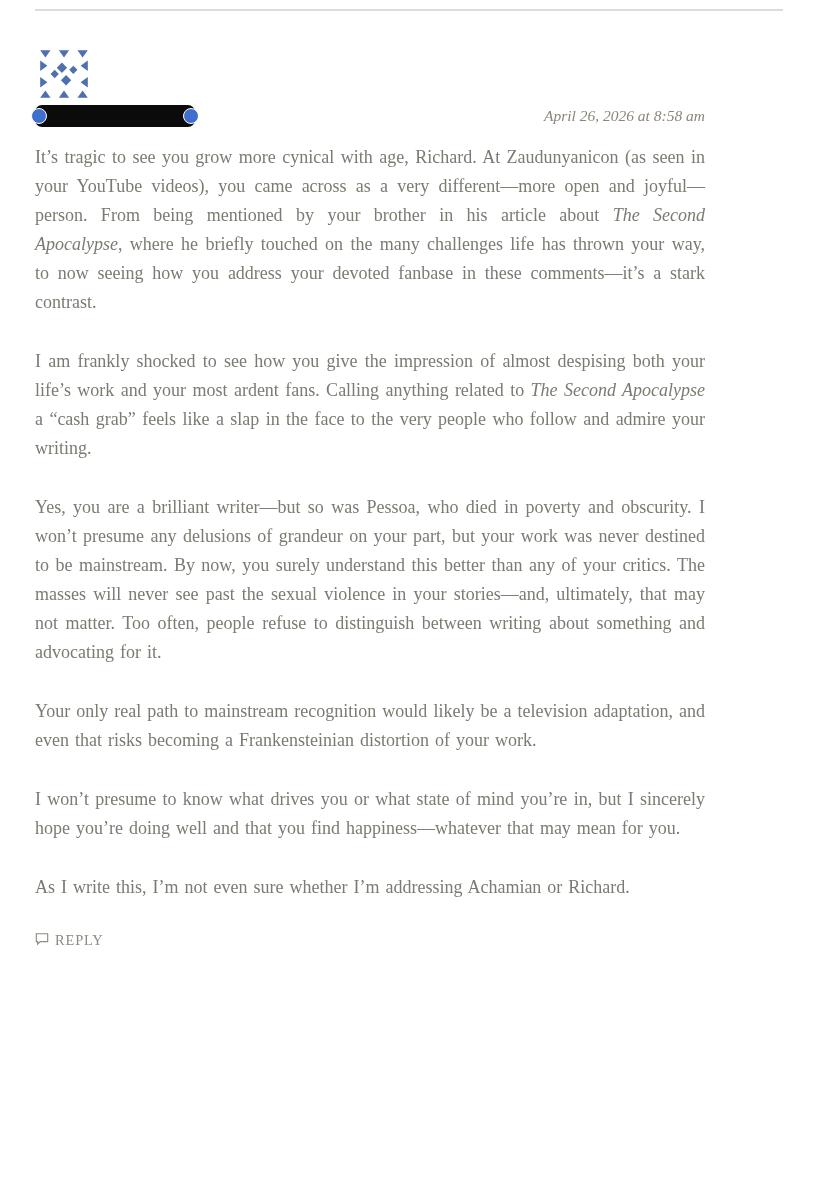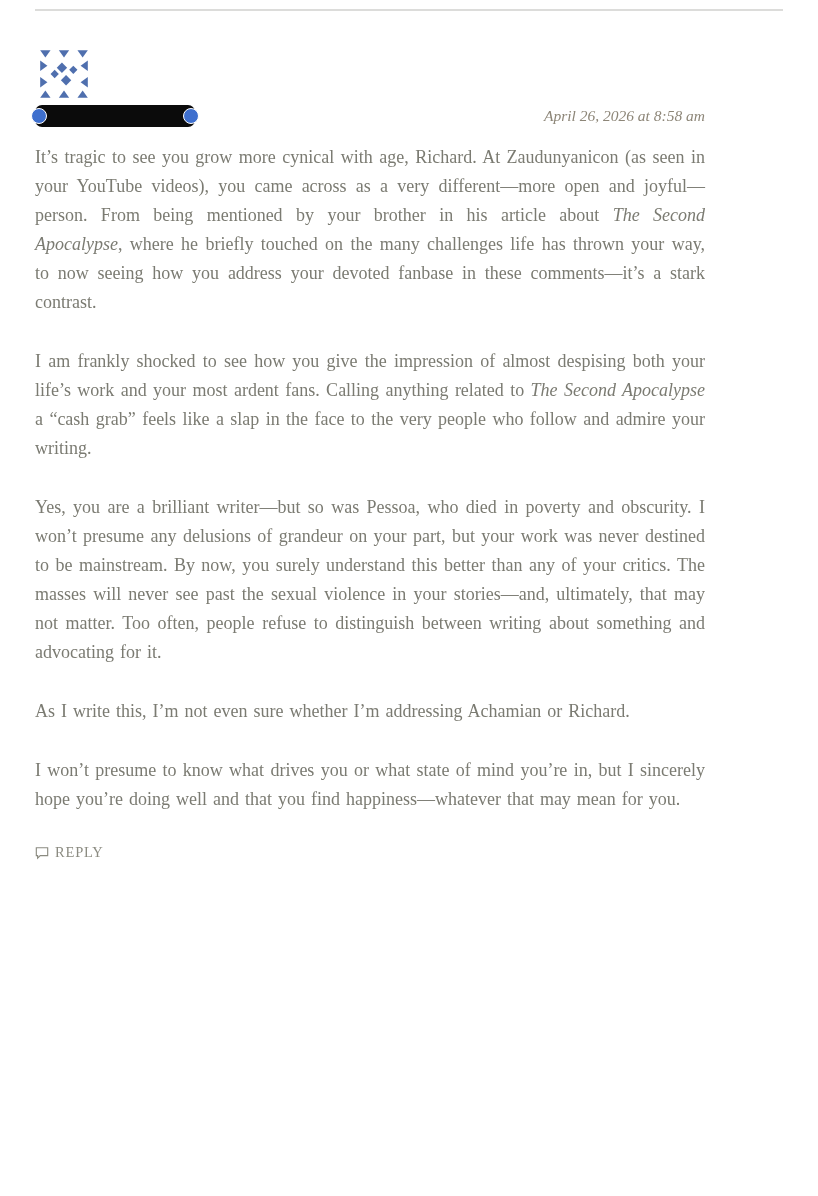--- a/index.html
+++ b/index.html
@@ -88,21 +88,20 @@
     color: #7b7b72;
   }
   .comment-body p:last-child {
     margin-bottom: 26px;
   }
   .comment-body em {
     font-style: italic;
   }
   .reply-row {
     display: inline-flex;
-    align-items: center;
     gap: 6px;
     margin: 4px 0 30px 0;
     cursor: pointer;
     text-decoration: none;
   }
   .reply-label {
     font-size: 14.5px;
     letter-spacing: 0.8px;
     color: #8b8b81;
   }
@@ -154,22 +153,23 @@
         <span class="handle handle-right"></span>
       </div>
       <div class="comment-date">April 26, 2026 at 8:58 am</div>
     </div>
 
 
     <div class="comment-body">
         <p><span>It’s tragic to see you grow more cynical with age, Richard. At Zaudunyanicon (as seen in your YouTube videos), you came across as a very different—more open and joyful—person. From being mentioned by your brother in his article about </span><em>The Second Apocalypse</em><span>, where he briefly touched on the many challenges life has thrown your way, to now seeing how you address your devoted fanbase in these comments—it’s a stark contrast.</span></p>
         <p><span>I am frankly shocked to see how you give the impression of almost despising both your life’s work and your most ardent fans. Calling anything related to </span><em>The Second Apocalypse</em><span> a “cash grab” feels like a slap in the face to the very people who follow and admire your writing.</span></p>
         <p><span>Yes, you are a brilliant writer—but so was Pessoa, who died in poverty and obscurity. I won’t presume any delusions of grandeur on your part, but your work was never destined to be mainstream. By now, you surely understand this better than any of your critics. The masses will never see past the sexual violence in your stories—and, ultimately, that may not matter. Too often, people refuse to distinguish between writing about something and advocating for it.</span></p>
+        <p><span>Your only real path to mainstream recognition would likely be a television adaptation, and even that risks becoming a Frankensteinian distortion of your work.</span></p>
+        <p><span>I won’t presume to know what drives you or what state of mind you’re in, but I sincerely hope you’re doing well and that you find happiness—whatever that may mean for you.</span></p>
         <p><span>As I write this, I’m not even sure whether I’m addressing Achamian or Richard.</span></p>
-        <p><span>I won’t presume to know what drives you or what state of mind you’re in, but I sincerely hope you’re doing well and that you find happiness—whatever that may mean for you.</span></p>
       </div>
 
     <a class="reply-row">
       <svg class="reply-icon" viewBox="0 0 16 15" xmlns="http://www.w3.org/2000/svg">
         <path d="M1.5 1.5 h13 v9 h-8.5 l-3 3 v-3 h-1.5 z" fill="none" stroke="#8b8b81" stroke-width="1.3"></path>
       </svg>
       <span class="reply-label">REPLY</span>
     </a>
 
   </div>

